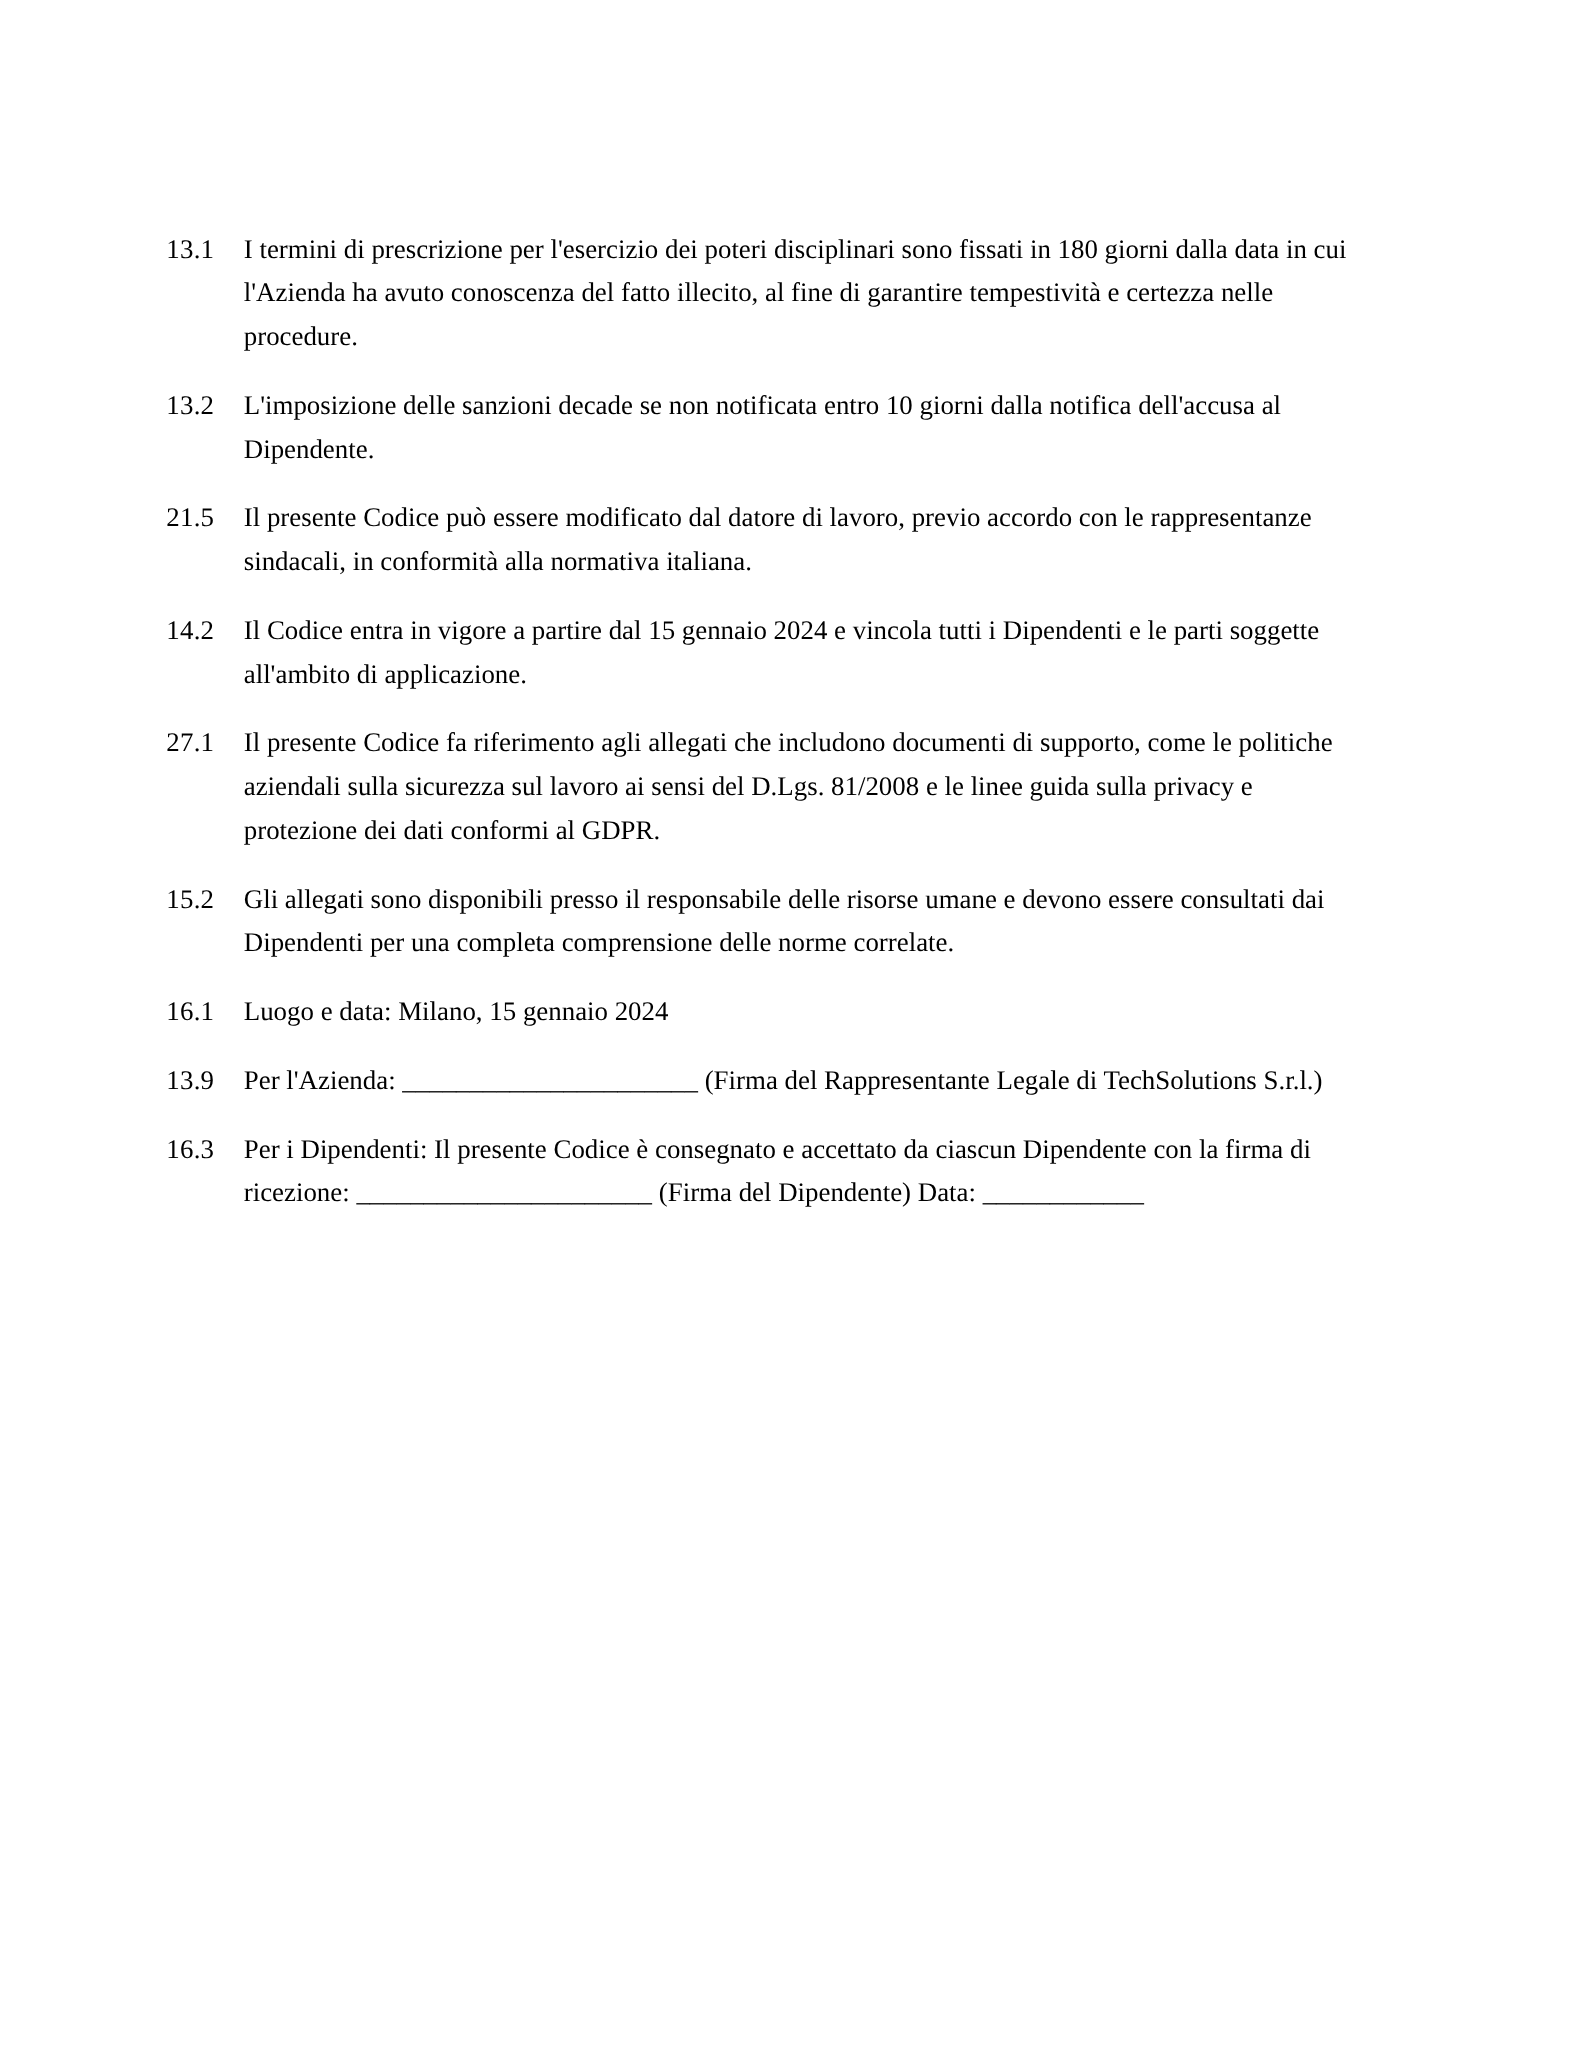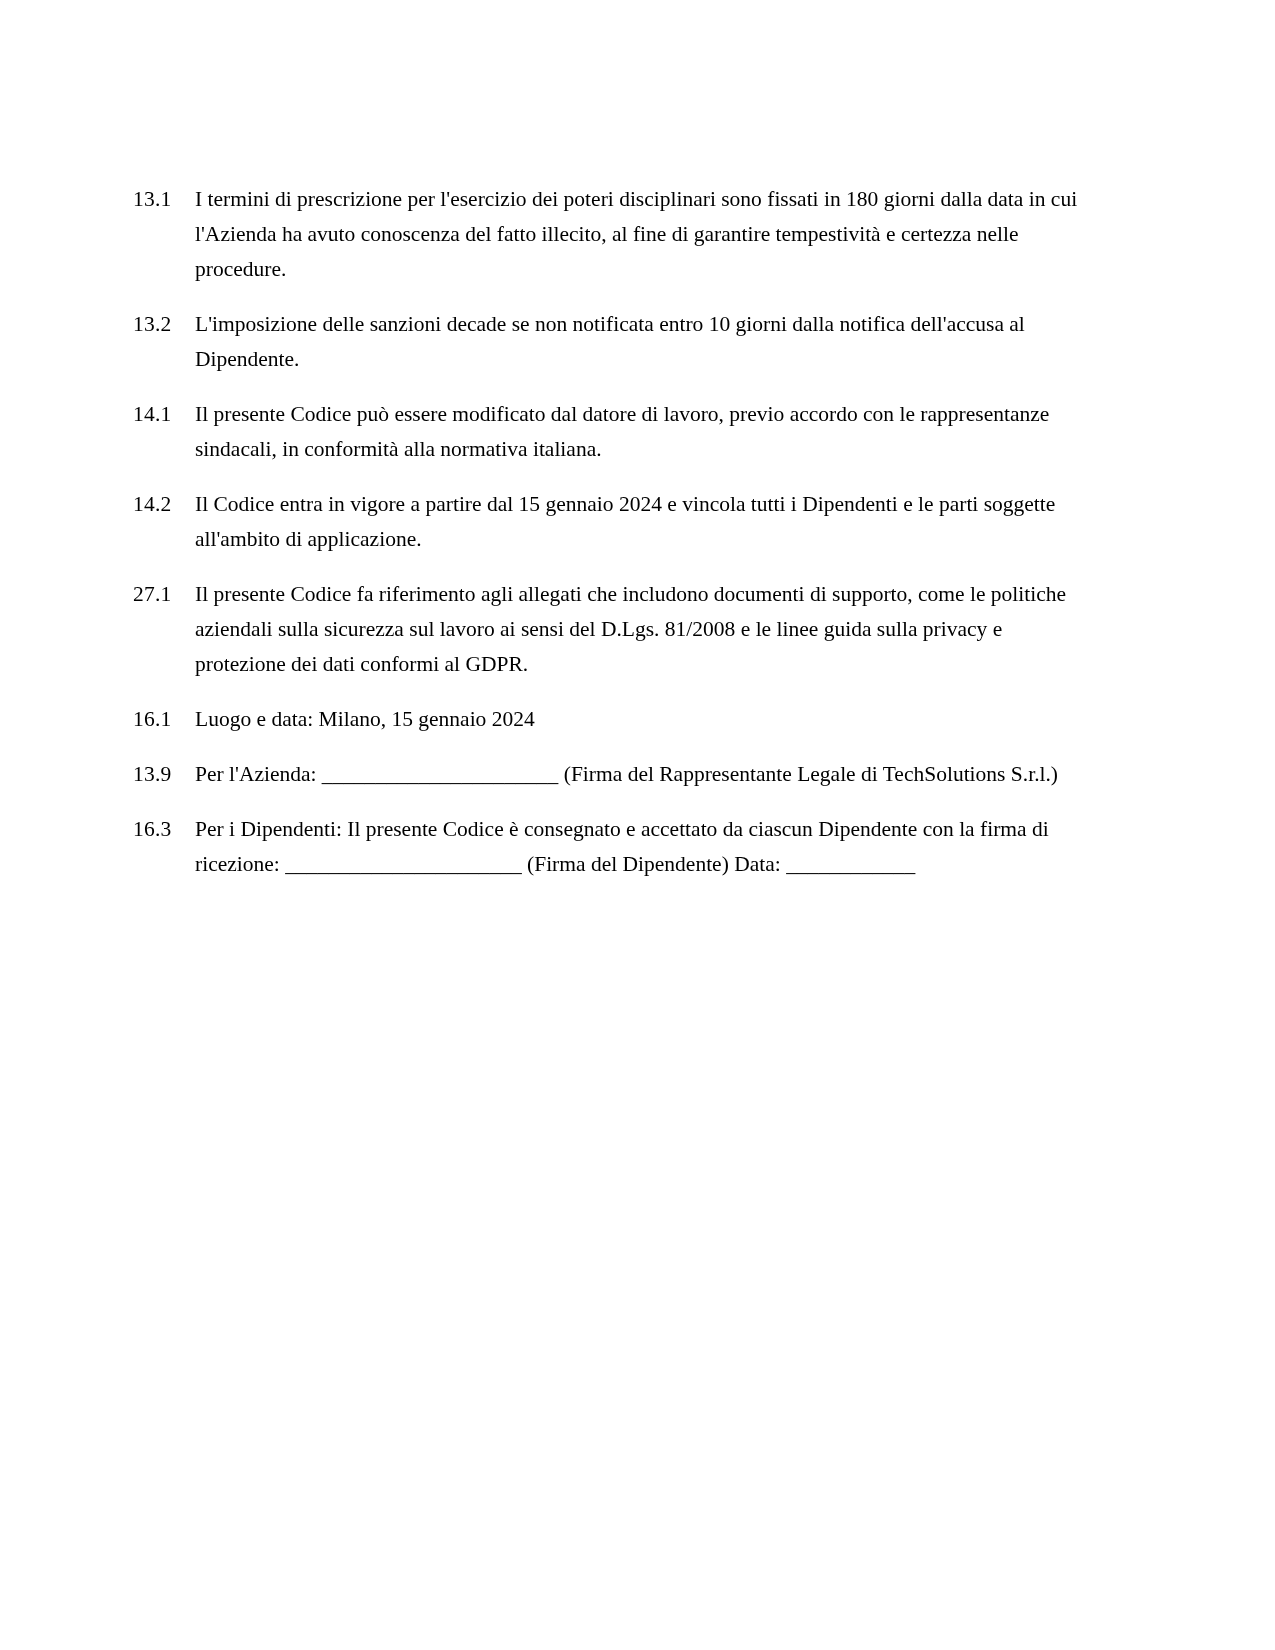--- a/index.html
+++ b/index.html
@@ -80,30 +80,34 @@
   <div class="content" id="body-root">
       <div class="clause">
         <div class="clause-num">13.1</div>
         <div class="clause-body"><span>I termini di prescrizione per l'esercizio dei poteri disciplinari sono fissati in 180 giorni dalla data in cui l'</span><b>Azienda</b><span> ha avuto conoscenza del fatto illecito, al fine di garantire tempestività e certezza nelle procedure.</span></div>
       </div>
       <div class="clause">
         <div class="clause-num">13.2</div>
         <div class="clause-body"><span>L'imposizione delle sanzioni decade se non notificata entro 10 giorni dalla notifica dell'accusa al </span><b>Dipendente</b><span>.</span></div>
       </div>
       <div class="clause">
-        <div class="clause-num">14.1</div>
+        <div class="clause-num">21.5</div>
         <div class="clause-body"><span>Il presente </span><b>Codice</b><span> può essere modificato dal datore di lavoro, previo accordo con le rappresentanze sindacali, in conformità alla normativa italiana.</span></div>
       </div>
       <div class="clause">
         <div class="clause-num">14.2</div>
         <div class="clause-body"><span>Il </span><b>Codice</b><span> entra in vigore a partire dal 15 gennaio 2024 e vincola tutti i </span><b>Dipendenti</b><span> e le parti soggette all'ambito di applicazione.</span></div>
       </div>
       <div class="clause">
         <div class="clause-num">27.1</div>
         <div class="clause-body"><span>Il presente </span><b>Codice</b><span> fa riferimento agli allegati che includono documenti di supporto, come le politiche aziendali sulla sicurezza sul lavoro ai sensi del D.Lgs. 81/2008 e le linee guida sulla privacy e protezione dei dati conformi al GDPR.</span></div>
+      </div>
+      <div class="clause">
+        <div class="clause-num">15.2</div>
+        <div class="clause-body"><span>Gli allegati sono disponibili presso il responsabile delle risorse umane e devono essere consultati dai </span><b>Dipendenti</b><span> per una completa comprensione delle norme correlate.</span></div>
       </div>
       <div class="clause">
         <div class="clause-num">16.1</div>
         <div class="clause-body"><span>Luogo e data: Milano, 15 gennaio 2024</span></div>
       </div>
       <div class="clause">
         <div class="clause-num">13.9</div>
         <div class="clause-body"><span>Per l'Azienda: </span><span class="blank-line">______________________</span><span> (Firma del Rappresentante Legale di TechSolutions S.r.l.)</span></div>
       </div>
       <div class="clause">

